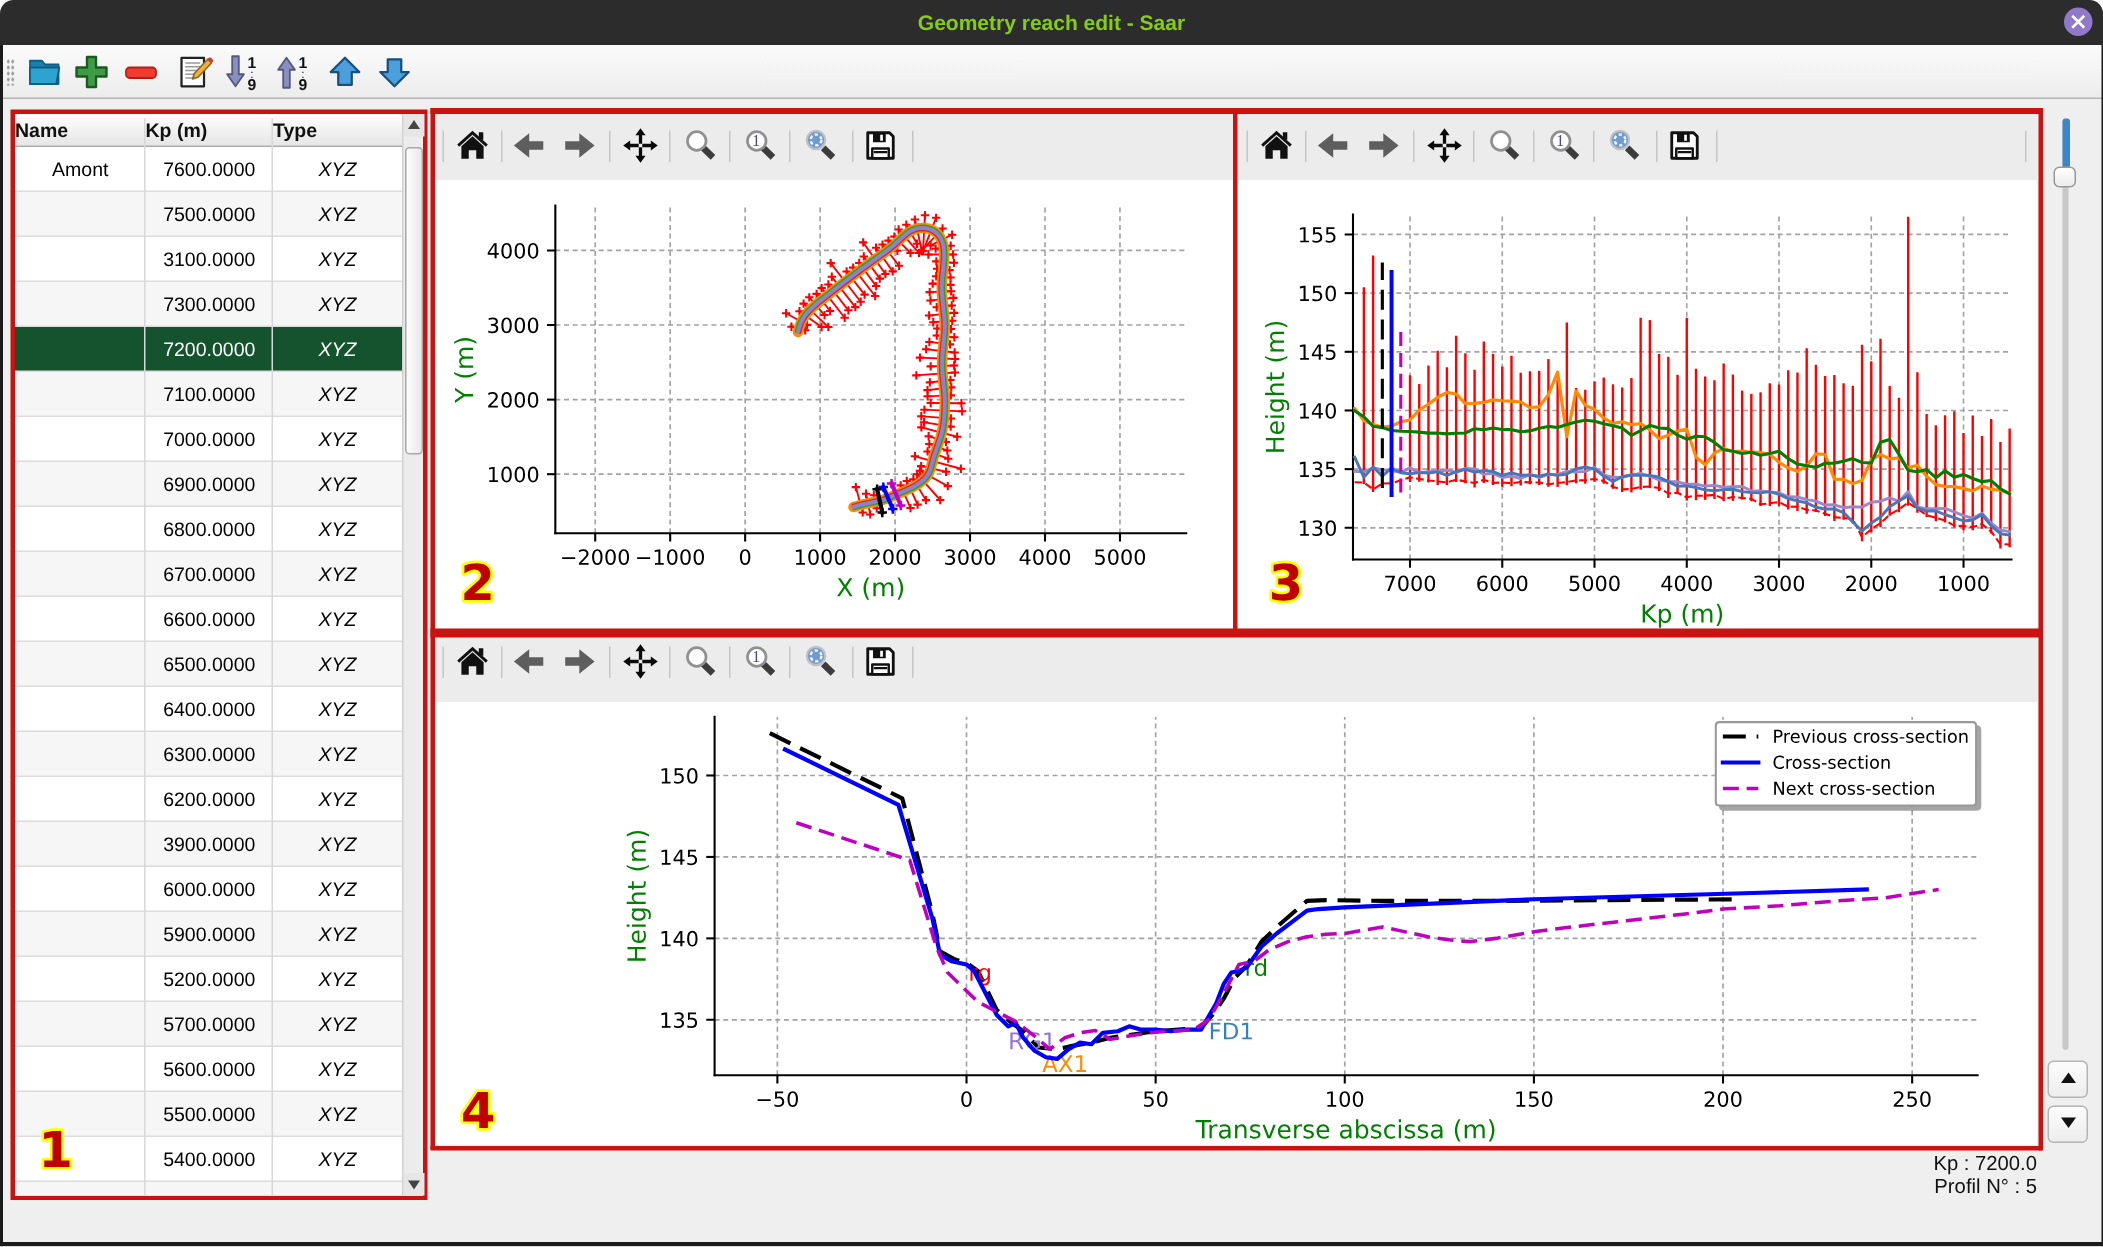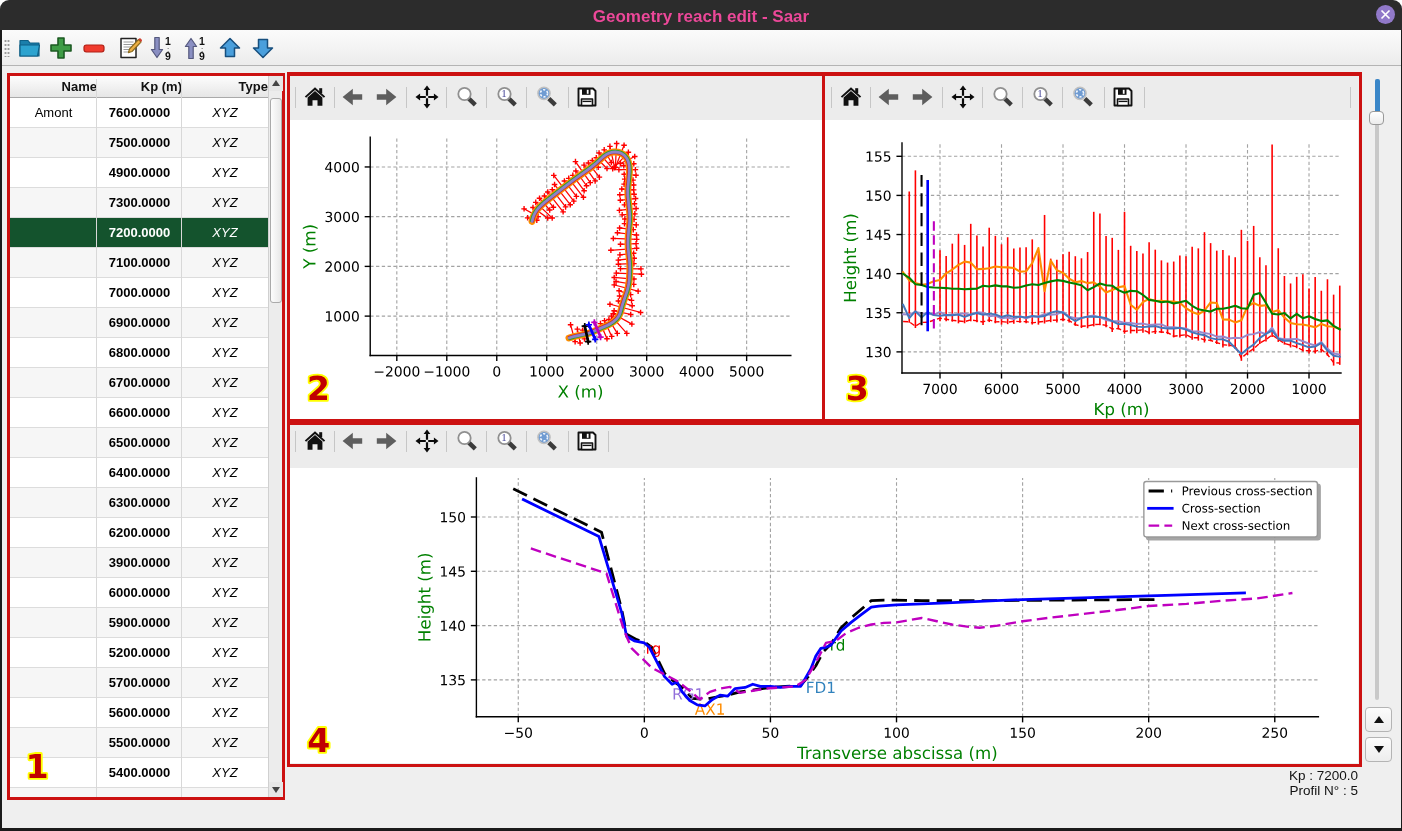--- a/index.html
+++ b/index.html
@@ -1,38 +1,38 @@
 <!DOCTYPE html>
 <html><head><meta charset="utf-8"><style>
 * { margin:0; padding:0; box-sizing:border-box; }
 html,body { width:1402px; height:831px; overflow:hidden; background:#fff; }
 body { font-family:"Liberation Sans", sans-serif; position:relative; }
 #win { position:absolute; left:0; top:0; width:1402px; height:831px; background:#efefef;
   border-radius:9px 9px 0 0; overflow:hidden; }
 .wedge { position:absolute; background:#1b1b1b; }
 #titlebar { position:absolute; left:0; top:0; width:100%; height:30px; background:#2c2c2c; }
-#title { position:absolute; width:100%; top:7px; text-align:center; color:#ec4899; font-size:17px; font-weight:bold; }
+#title { position:absolute; width:100%; top:7px; text-align:center; color:#84cc16; font-size:14px; font-weight:bold; }
 #closeb { position:absolute; right:7px; top:5px; width:19px; height:19px; border-radius:50%; background:#9179c9; }
 #closeb svg { position:absolute; left:4px; top:4px; }
 #toolbar { position:absolute; left:0; top:30px; width:100%; height:36px;
   background:linear-gradient(#fbfbfb,#ececec); border-bottom:1px solid #b4b4b4; }
 .aic { position:absolute; top:5px; }
 #grip { position:absolute; left:4px; top:9px; width:6px; height:18px;
   background-image:radial-gradient(circle, #9a9a9a 1px, transparent 1.2px); background-size:3px 4px; }
 .redbox { position:absolute; border:3px solid #cc1111; }
 #tablewrap { position:absolute; left:10px; top:76px; width:272px; height:721px; background:#fff; }
 #thead { position:absolute; left:0px; top:0px; width:258px; height:22px; background:linear-gradient(#fdfdfd,#e6e6e6);
   border-bottom:1px solid #aaa; }
-#thead div { position:absolute; top:3px; font-weight:bold; font-size:13px; color:#111; text-align:right; }
+#thead div { position:absolute; top:3px; font-weight:bold; font-size:13px; color:#111; text-align:left; }
 #tbody { position:absolute; left:0px; top:22px; width:258px; height:699px; overflow:hidden; }
 .trow { position:relative; width:288px; height:30px; background:#fff; border-bottom:1px solid #dcdcdc; }
 .trow.alt { background:#f6f6f6; }
 .trow.sel { background:#14532d; color:#fff; }
 .trow div { position:absolute; top:7px; font-size:13px; text-align:center; }
-.c1 { left:0; width:87px; } .c2 { left:87px; width:85px;font-weight:bold; } .c3 { left:172px; width:86px;font-style:italic; }
+.c1 { left:0; width:87px; } .c2 { left:87px; width:85px; } .c3 { left:172px; width:86px;font-style:italic; }
 .colline { position:absolute; top:0; width:1px; background:#d8d8d8; }
 #tscroll { position:absolute; left:258px; top:0px; width:14px; height:721px; background:#ececec; border-left:1px solid #d0d0d0; }
 .sbtn { position:absolute; left:0; width:14px; height:15px; background:#e6e6e6; }
 #tthumb { position:absolute; left:1px; top:22px; width:12px; height:205px; background:linear-gradient(90deg,#fdfdfd,#e8e8e8); border:1px solid #aaa; border-radius:3px; }
 .mic { position:absolute; width:24px; height:24px; }
 .vsep { position:absolute; width:1px; background:#c6c6c6; }
 .ptool { position:absolute; background:#ececec; }
 .canvas { position:absolute; background:#fff; }
 .bn { position:absolute; }
 #vslider { position:absolute; left:1375px; top:79px; width:4px; height:621px; background:#c8c8c8; border-radius:2px; }
@@ -109,21 +109,21 @@
           <div class="c2">7600.0000</div>
           <div class="c3">XYZ</div>
         </div>
 <div class="trow alt">
           <div class="c1"></div>
           <div class="c2">7500.0000</div>
           <div class="c3">XYZ</div>
         </div>
 <div class="trow">
           <div class="c1"></div>
-          <div class="c2">4900.0000</div>
+          <div class="c2">3100.0000</div>
           <div class="c3">XYZ</div>
         </div>
 <div class="trow alt">
           <div class="c1"></div>
           <div class="c2">7300.0000</div>
           <div class="c3">XYZ</div>
         </div>
 <div class="trow sel">
           <div class="c1"></div>
           <div class="c2">7200.0000</div>

